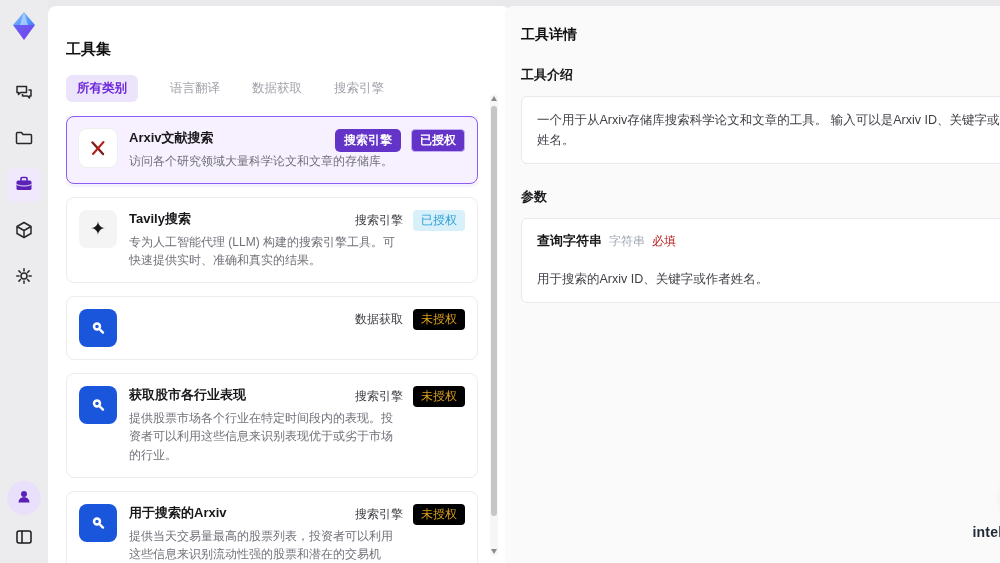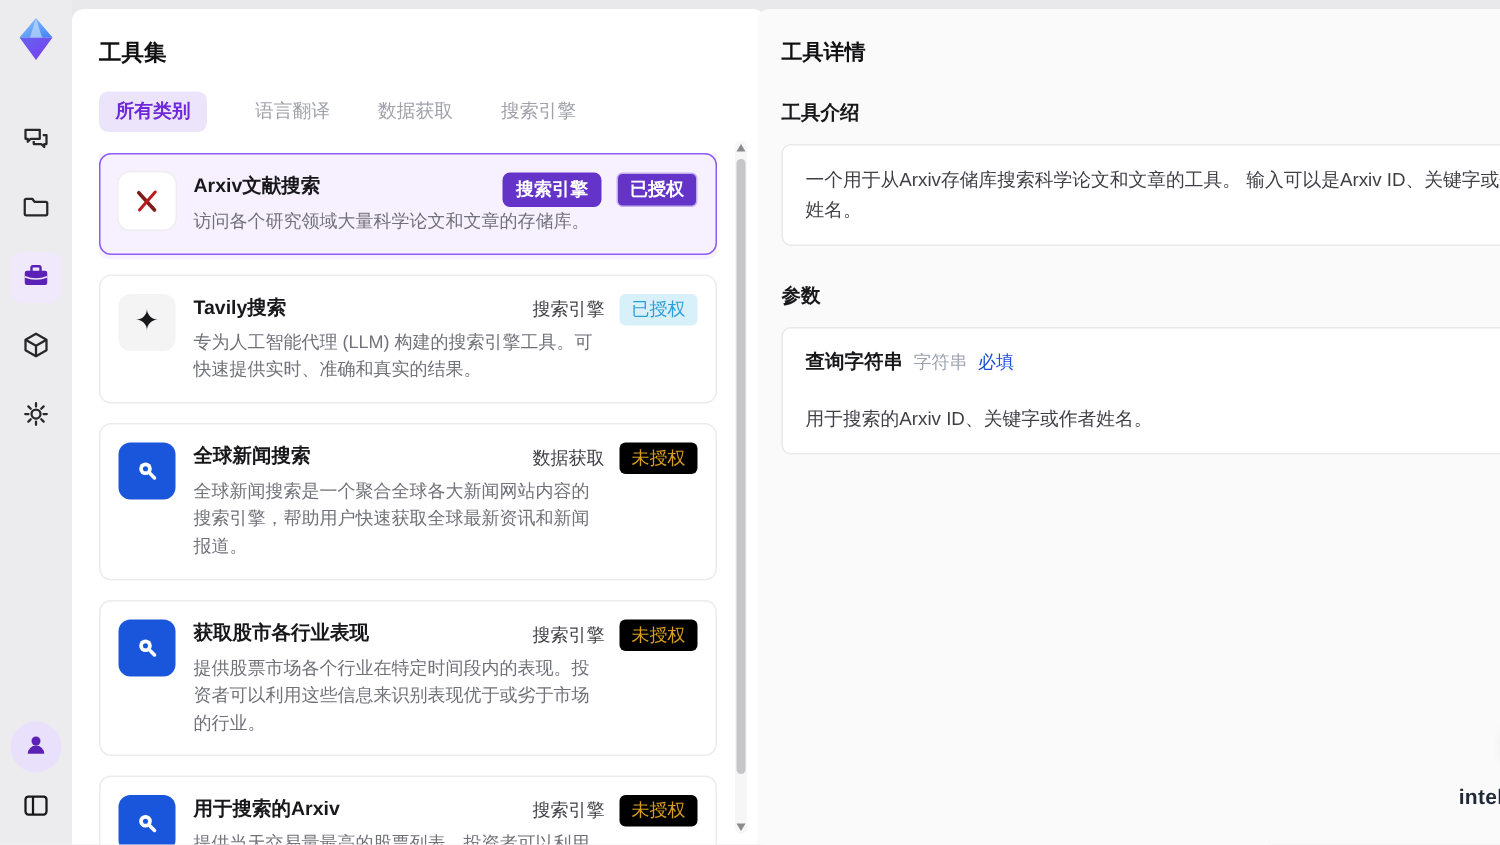--- a/index.html
+++ b/index.html
@@ -12,21 +12,21 @@
   .logo { width:30px; height:32px; margin-bottom:34px; display:flex; align-items:center; justify-content:center; }
   .nav { display:flex; flex-direction:column; gap:12px; align-items:center; }
   .nav-btn { width:34px; height:34px; border:none; background:transparent; border-radius:8px;
              display:flex; align-items:center; justify-content:center; cursor:pointer; color:#27272a; }
   .nav-btn.active { background:#efe9fb; color:#5b21b6; }
   .sidebar-bottom { margin-top:auto; display:flex; flex-direction:column; gap:6px; align-items:center; }
   .nav-btn.user { background:#e9e1fb; border-radius:50%; }
 
   
   .panel { position:absolute; top:6px; height:557px; }
-  .left-panel { left:48px; width:462px; background:#ffffff; border-radius:8px 8px 0 0; padding:16px 0 0 18px; }
+  .left-panel { left:48px; width:462px; background:#ffffff; border-radius:8px 8px 0 0; padding:30px 0 0 18px; }
   .right-panel { left:505px; width:557px; background:#fafafa; border-radius:8px 8px 0 0; padding:18px 16px; }
 
   .page-title { font-size:15px; font-weight:700; color:#111113; margin:4px 0 16px; }
 
   .tabs { display:flex; align-items:center; gap:32px; margin-bottom:14px; }
   .tab { border:none; background:transparent; font-size:12.5px; color:#a1a1aa; cursor:pointer; padding:5px 0; font-family:inherit; }
   .tab.active { background:#ece4fb; color:#6d28d9; padding:5px 11px; border-radius:6px; font-weight:600; }
 
   
   .tool-list { width:412px; display:flex; flex-direction:column; gap:13px; height:462px; overflow:hidden; }
@@ -57,21 +57,21 @@
   .sb-arrow.down { bottom:2px; border-top:5px solid #8a8a8f; }
 
   
   .detail-title { font-size:14px; font-weight:700; color:#111113; margin:2px 0 22px; }
   .section-head { font-size:13px; font-weight:700; color:#18181b; margin-bottom:12px; }
   .box { background:#ffffff; border:1px solid #e9e9ec; border-radius:6px; padding:13px 15px; margin-bottom:24px; }
   .box p { font-size:12.5px; color:#3f3f46; line-height:1.6; }
   .param-head { display:flex; align-items:center; gap:7px; margin-bottom:19px; }
   .p-name { font-size:13px; font-weight:700; color:#18181b; }
   .p-type { font-size:12px; color:#9ca3af; }
-  .p-req { font-size:12px; color:#1d4ed8; }
+  .p-req { font-size:12px; color:#b91c1c; }
   .p-desc { font-size:12.5px; color:#52525b; }
 
   
   .fab { position:absolute; right:18px; bottom:46px; width:42px; height:42px; border-radius:50%;
          background:#fff; border:1px solid #ededf0; box-shadow:0 2px 8px rgba(0,0,0,.10);
          display:flex; align-items:center; justify-content:center; cursor:pointer; }
   .brand { position:absolute; right:16px; bottom:14px; text-align:center; color:#1f2937; }
   .brand .b1 { font-size:14px; font-weight:700; letter-spacing:.2px; }
   .brand .b2 { font-size:11px; font-weight:600; letter-spacing:2px; text-transform:uppercase; margin-left:4px; color:#374151; }
   .brand .b-sub { width:44px; height:5px; background:#e6e6e9; border-radius:2px; margin:3px 0 0 auto; }
@@ -205,24 +205,20 @@
       </div>
 
       <div class="tool-item">
         <div class="tool-icon blue">
           <svg width="20" height="20" viewBox="0 0 20 20" fill="none">
             <circle cx="9" cy="8.5" r="4.2" fill="#fff"></circle>
             <circle cx="9" cy="8.5" r="1.7" fill="#1a56db"></circle>
             <path d="M12.2 11.8 L15 14.6" stroke="#fff" stroke-width="2.4" stroke-linecap="round"></path>
           </svg>
         </div>
-        <div class="tool-body">
-          <div class="tool-title">全球新闻搜索</div>
-          <div class="tool-desc">全球新闻搜索是一个聚合全球各大新闻网站内容的搜索引擎，帮助用户快速获取全球最新资讯和新闻报道。</div>
-        </div>
         <div class="tool-meta">
           <span class="cat">数据获取</span>
           <span class="badge unauth">未授权</span>
         </div>
       </div>
 
       <div class="tool-item">
         <div class="tool-icon blue">
           <svg width="20" height="20" viewBox="0 0 20 20" fill="none">
             <circle cx="9" cy="8.5" r="4.2" fill="#fff"></circle>

